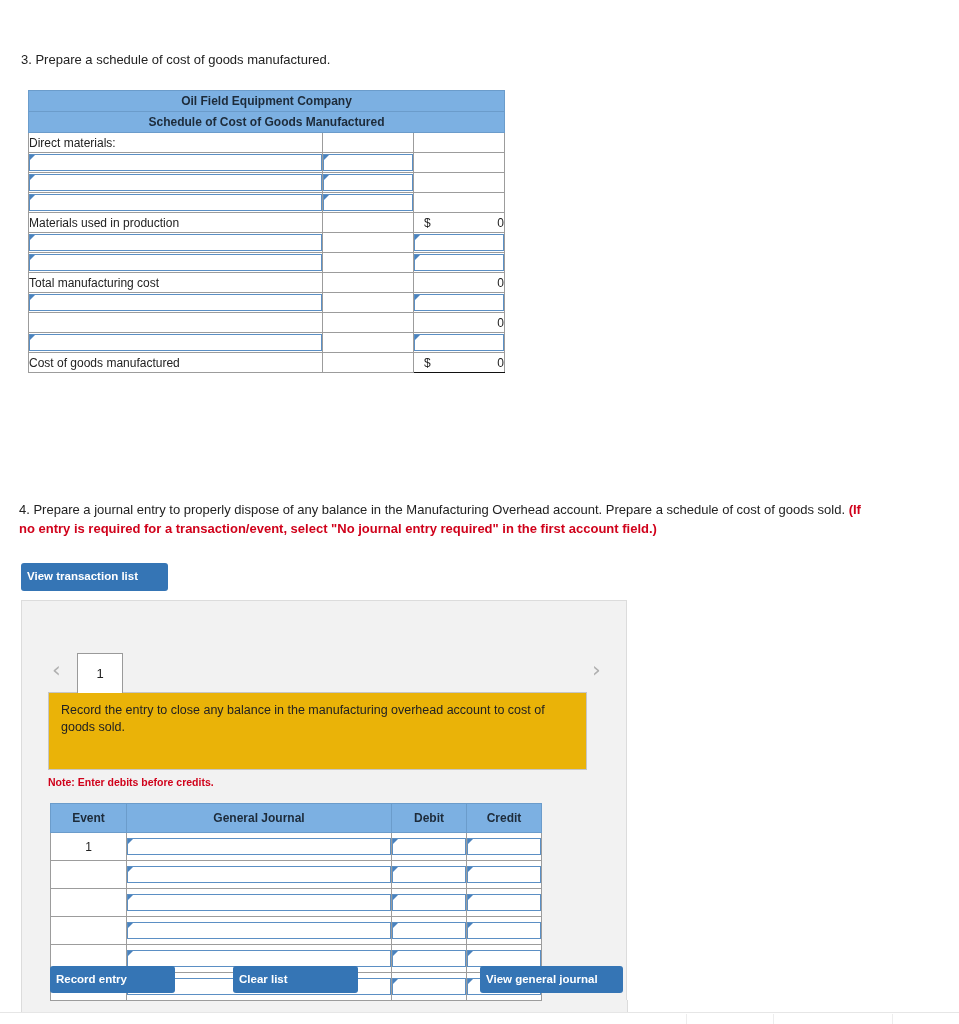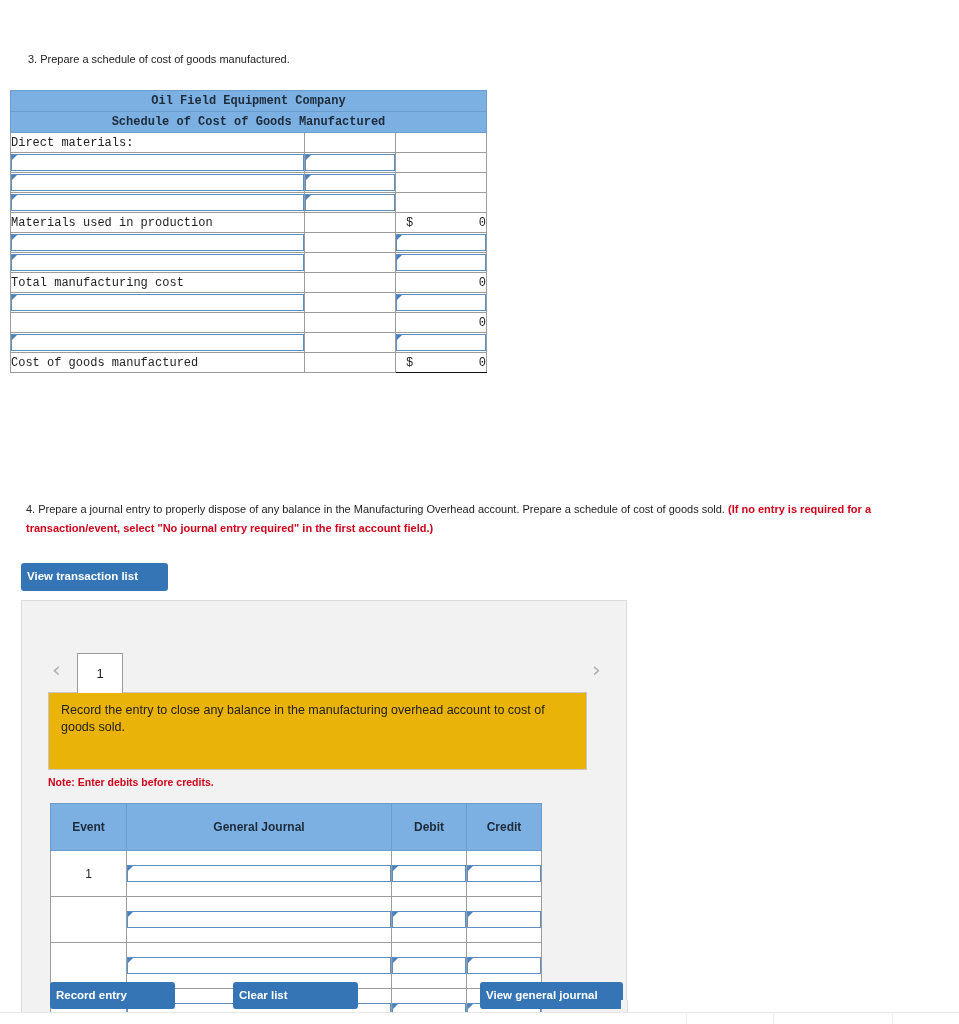--- a/index.html
+++ b/index.html
@@ -10,38 +10,36 @@
     font-family:"Liberation Sans", sans-serif;
     font-size:13px;
     color:#222222;
     overflow:hidden;
     position:relative;
   }
 
   
   .q-text{
     position:absolute;
-    font-size:11px;
+    font-size:13px;
     line-height:19px;
     color:#222;
-    margin-left:7px;
   }
   #q3-text{ left:21px; top:50px; width:900px; }
   #q4-text{ left:19px; top:500px; width:850px; }
   .q-red{ color:#d0021b; font-weight:bold; }
 
   
   #cogm-table{
     position:absolute;
-    left:10px; top:90px;
+    left:28px; top:90px;
     width:476px;
     border-collapse:collapse;
     table-layout:fixed;
     font-size:12px;
-    font-family:Liberation Mono, monospace;
   }
   #cogm-table td{
     border:1px solid #9c9c9c;
     height:19px;
     padding:0;
     vertical-align:middle;
     background:#fff;
   }
   #cogm-table td.hdr{
     background:#7cb0e2;
@@ -182,38 +180,38 @@
   #je-table{
     position:absolute;
     left:28px; top:202px;
     width:491px;
     border-collapse:collapse;
     table-layout:fixed;
     font-size:12px;
   }
   #je-table td, #je-table th{
     border:1px solid #9c9c9c;
-    padding:13px;
+    padding:4px;
     height:19px;
     background:#fff;
     font-weight:normal;
   }
   #je-table th{
     background:#7cb0e2;
     border:1px solid #6b9ccb;
     color:#1d2b3a;
     font-weight:bold;
     font-size:12px;
     height:20px;
     text-align:center;
   }
   #je-table td.evt{ text-align:center; }
 
   
-  #je-actions{ position:absolute; left:28px; top:381px; width:560px; height:30px; }
+  #je-actions{ position:absolute; left:28px; top:365px; width:560px; height:30px; }
   #record-entry{ position:absolute; left:0;   top:0; width:125px; height:27px; }
   #clear-entry{  position:absolute; left:183px; top:0; width:125px; height:27px; }
   #view-general-journal{ position:absolute; left:430px; top:0; width:143px; height:27px; }
 
   
   #bottom-strip{
     position:absolute;
     left:0; top:1012px;
     width:959px; height:12px;
     border-top:1px solid #e6e6e6;

